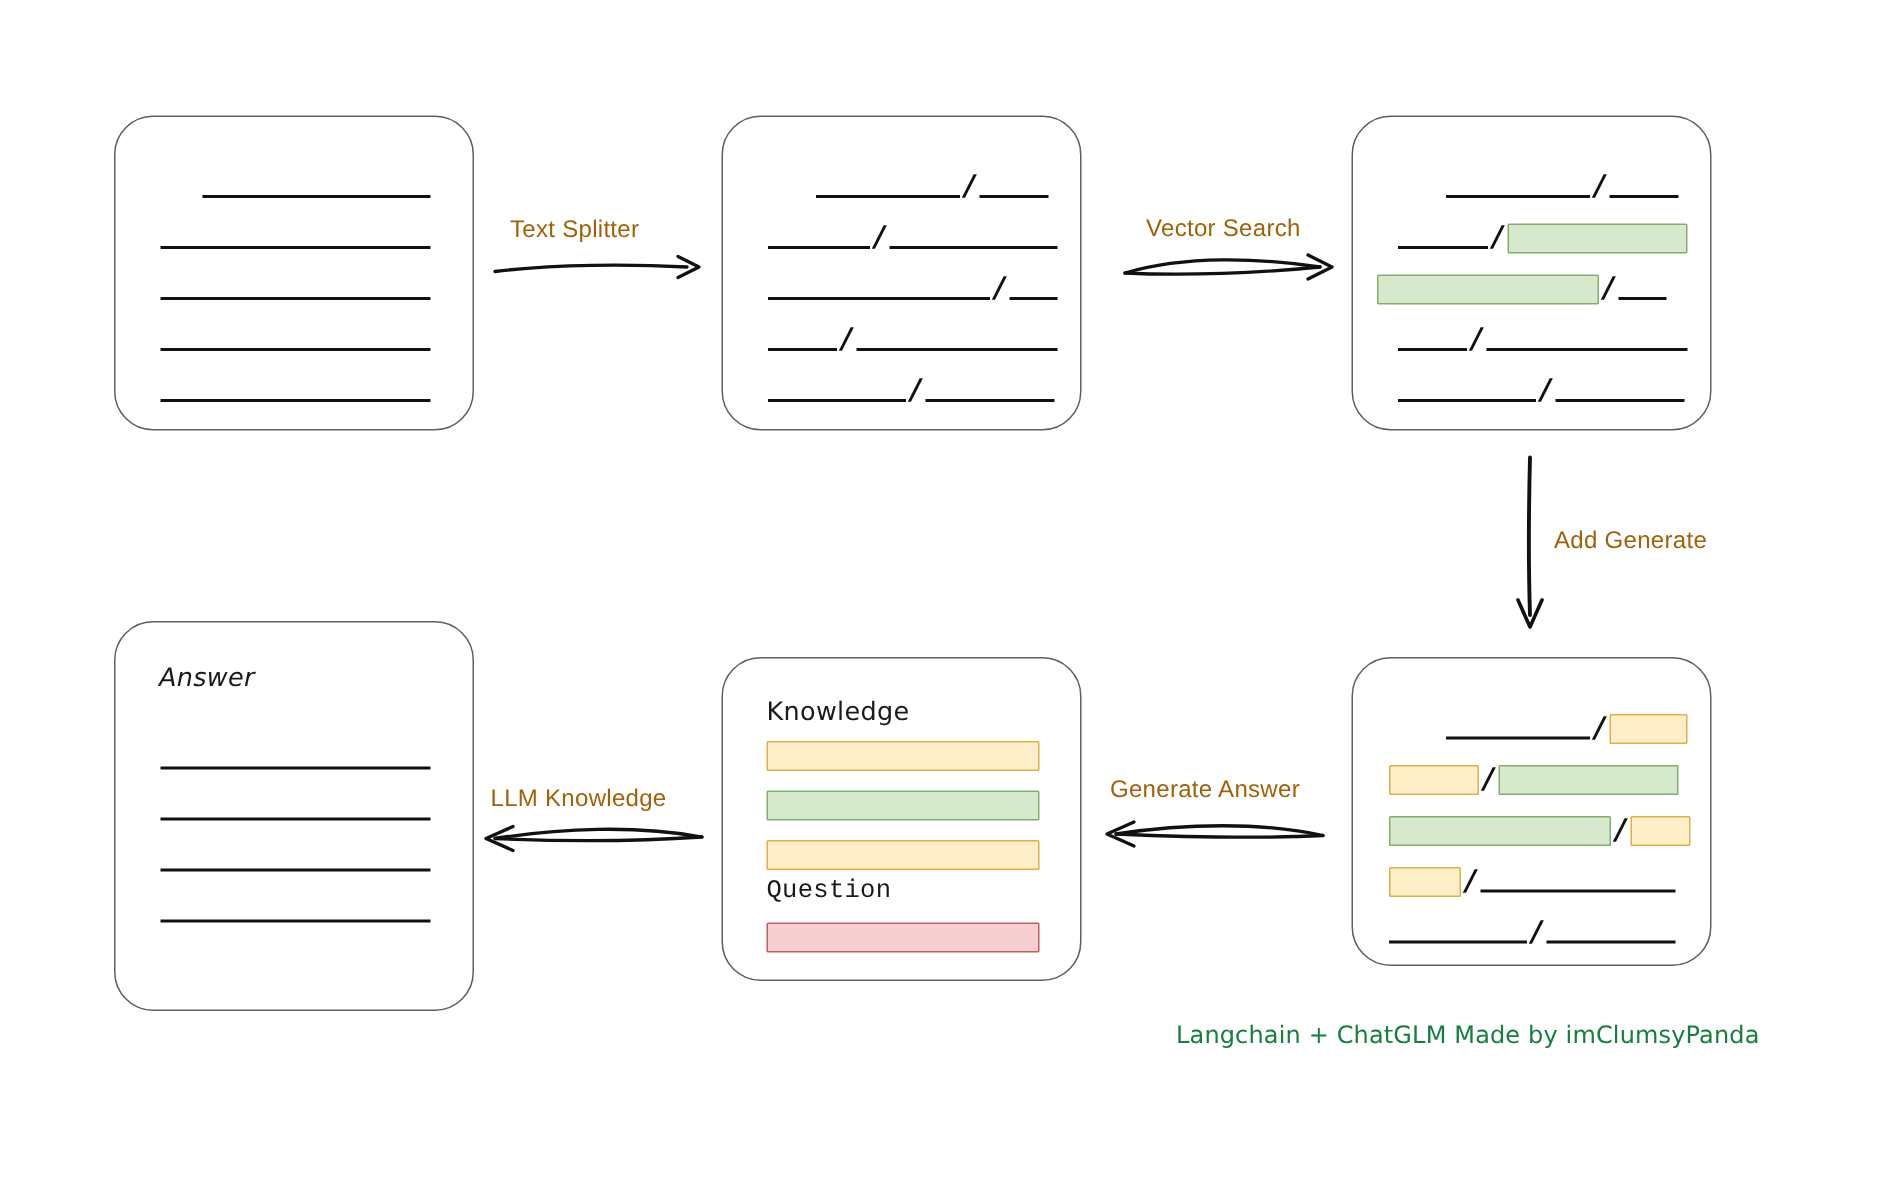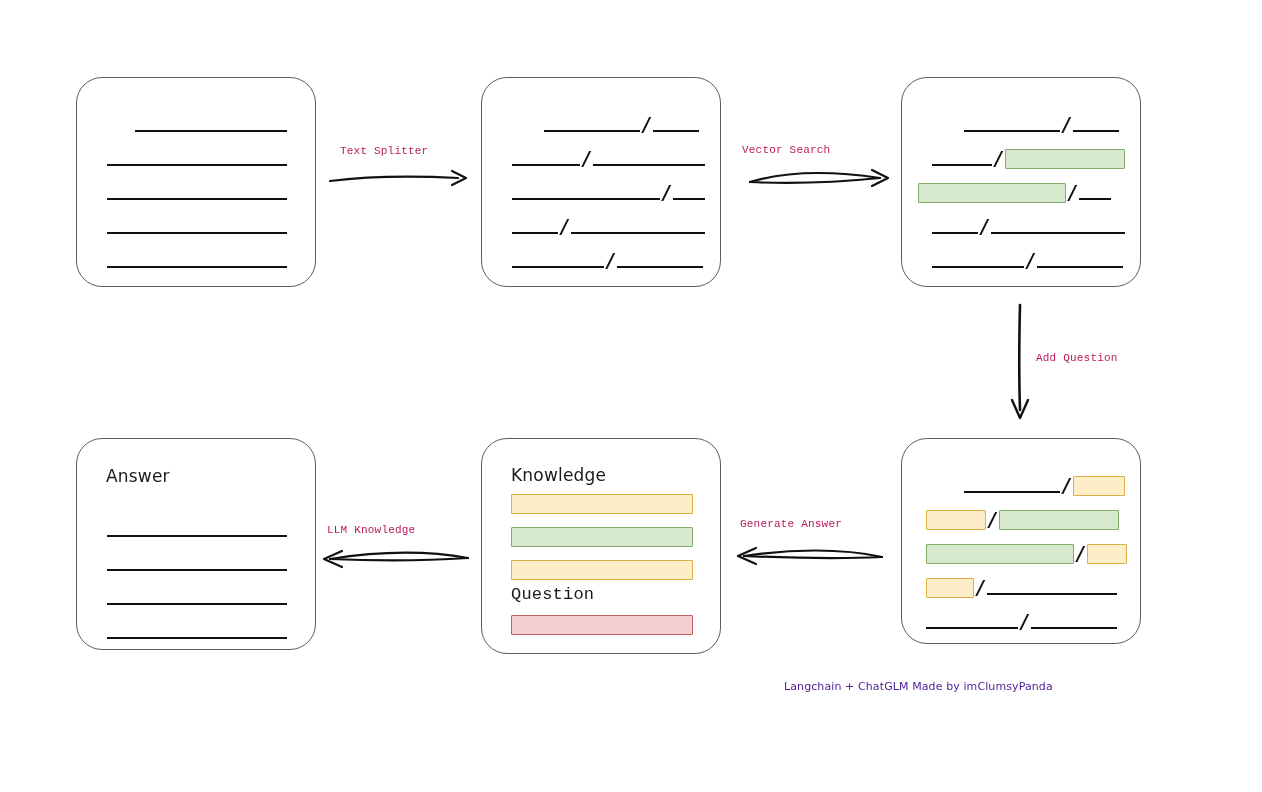--- a/index.html
+++ b/index.html
@@ -85,32 +85,32 @@
     height: 20px;
     border-radius: 1px;
   }
   .bar.yellow { background: #fdeec8; border: 1.6px solid #dfb049; }
   .bar.green  { background: #d6e9cd; border: 1.6px solid #83ad6b; }
   .bar.red    { background: #f4ced0; border: 1.6px solid #c45c5c; }
 
   
   .arrow-label {
     position: absolute;
-    font-family: Liberation Mono, monospace;
-    font-size: 11px;
-    color: #be185d;
+    font-family: Liberation Sans, sans-serif;
+    font-size: 16px;
+    color: #a16207;
     white-space: nowrap;
     letter-spacing: 0.2px;
   }
 
   .footer-credit {
     position: absolute;
     font-family: "DejaVu Sans", sans-serif;
-    font-size: 11px;
-    color: #4c1d95;
+    font-size: 16px;
+    color: #15803d;
     white-space: nowrap;
     letter-spacing: 0.1px;
   }
 </style>
 </head>
 <body>
 
 <svg id="canvas" viewBox="0 0 1262 792" xmlns="http://www.w3.org/2000/svg">
 
   <g>
@@ -136,22 +136,22 @@
   </g>
 
   <g>
     <path d="M468 558 C 424 550, 374 552, 330 559" fill="none" stroke="#111111" stroke-width="2.2" stroke-linecap="round"></path>
     <path d="M468 558 C 424 561, 374 561, 330 559" fill="none" stroke="#111111" stroke-width="2.2" stroke-linecap="round"></path>
     <path d="M342 551 L 324 559 L 342 567" fill="none" stroke="#111111" stroke-width="2.2" stroke-linecap="round" stroke-linejoin="round"></path>
   </g>
 </svg>
 
 <div class="arrow-label" style="left:340px; top:145px;">Text Splitter</div>
-<div class="arrow-label" style="left:742px; top:144px;">Vector Search</div>
-<div class="arrow-label" style="left:1036px; top:352px;">Add Question</div>
+<div class="arrow-label" style="left:764px; top:144px;">Vector Search</div>
+<div class="arrow-label" style="left:1036px; top:352px;">Add Generate</div>
 <div class="arrow-label" style="left:740px; top:518px;">Generate Answer</div>
 <div class="arrow-label" style="left:327px; top:524px;">LLM Knowledge</div>
 
 <div class="box" id="node-source-document" style="left:76px; top:77px; width:240px; height:210px;">
     <div class="doc-row" style="left: 58px; top: 34px;">
       <span class="seg" style="width: 152px;"></span>
     </div>
     <div class="doc-row" style="left: 30px; top: 68px;">
       <span class="seg" style="width: 180px;"></span>
     </div>
@@ -252,21 +252,21 @@
 
 <div class="box" id="node-prompt" style="left:481px; top:438px; width:240px; height:216px;">
   <div class="box-heading" style="left:29px; top:26px;">Knowledge</div>
   <div class="bar yellow" style="left:29px; top:55px; width:182px;"></div>
   <div class="bar green" style="left:29px; top:88px; width:182px;"></div>
   <div class="bar yellow" style="left:29px; top:121px; width:182px;"></div>
   <div class="box-heading" style="left:29px; top:146px;font-family:Liberation Mono, monospace;">Question</div>
   <div class="bar red" style="left:29px; top:176px; width:182px;"></div>
 </div>
 
-<div class="box" id="node-answer" style="left:76px; top:438px; width:240px; height:212px;">
+<div class="box" id="node-answer" style="left:76px; top:414px; width:240px; height:260px;font-style:italic;">
   <div class="box-heading" style="left:29px; top:27px;">Answer</div>
   <div id="answer-lines">
       <div class="doc-row" style="left: 30px; top: 78px;">
         <span class="seg" style="width: 180px;"></span>
       </div>
       <div class="doc-row" style="left: 30px; top: 112px;">
         <span class="seg" style="width: 180px;"></span>
       </div>
       <div class="doc-row" style="left: 30px; top: 146px;">
         <span class="seg" style="width: 180px;"></span>

